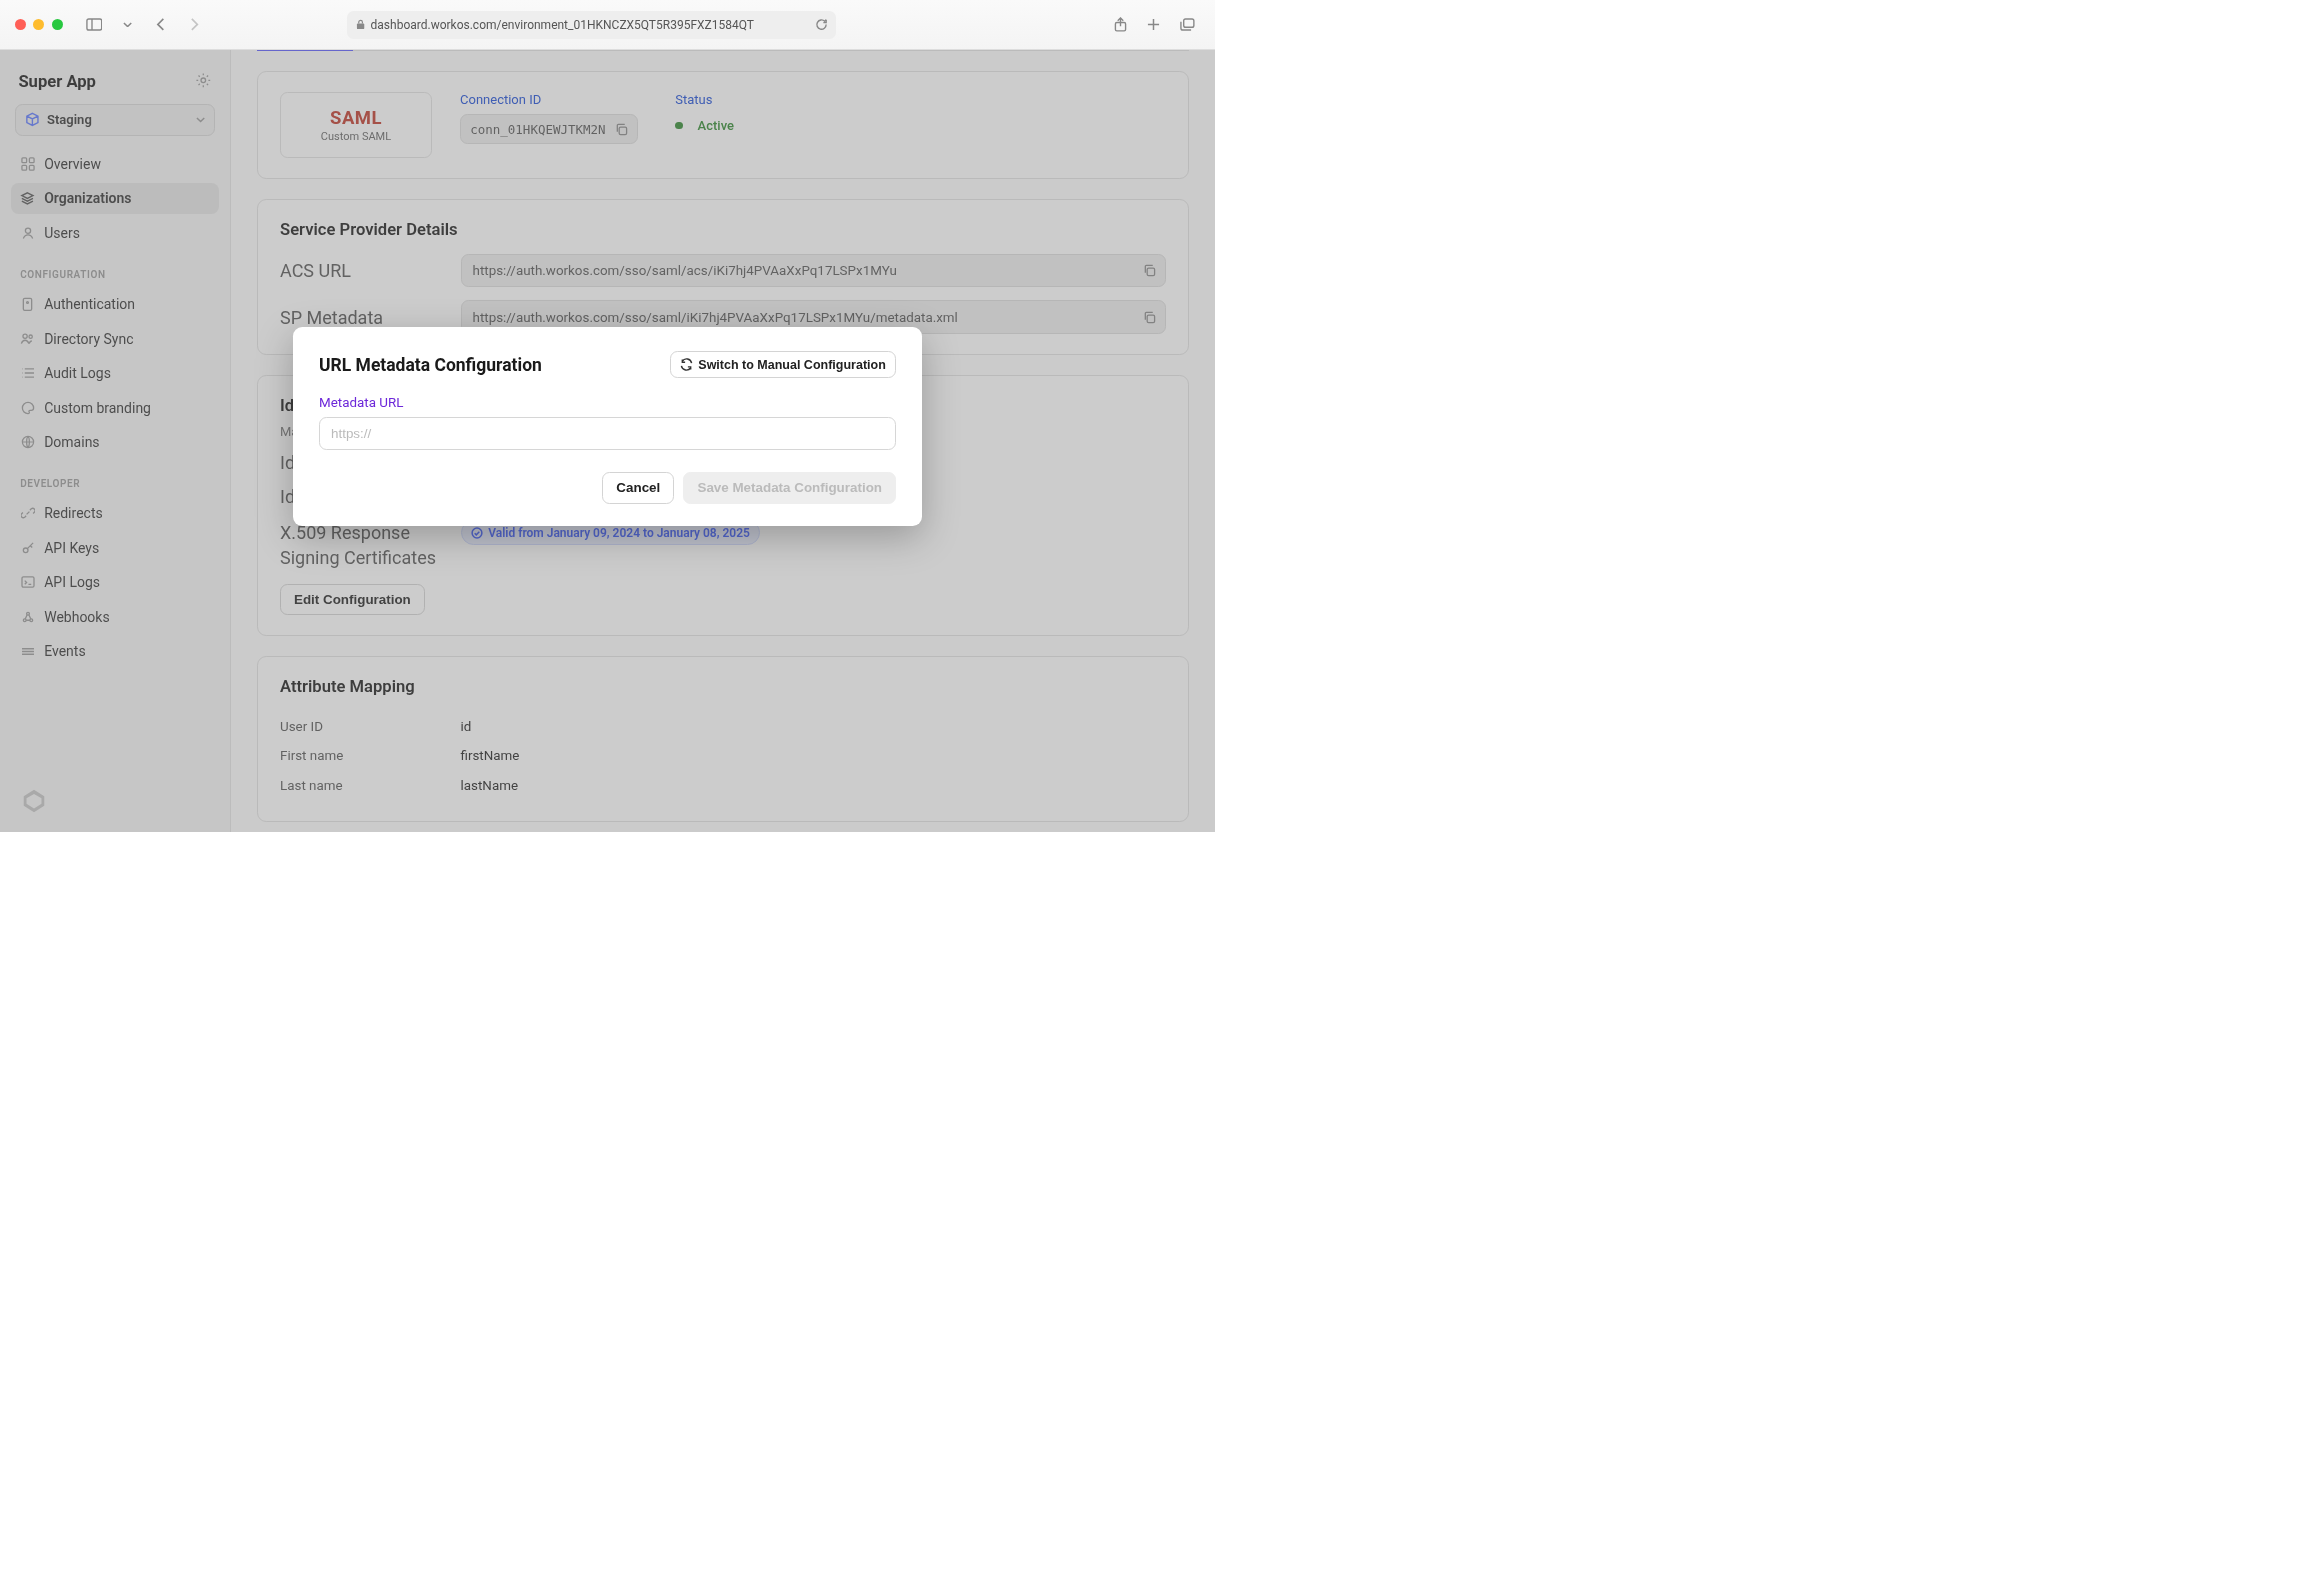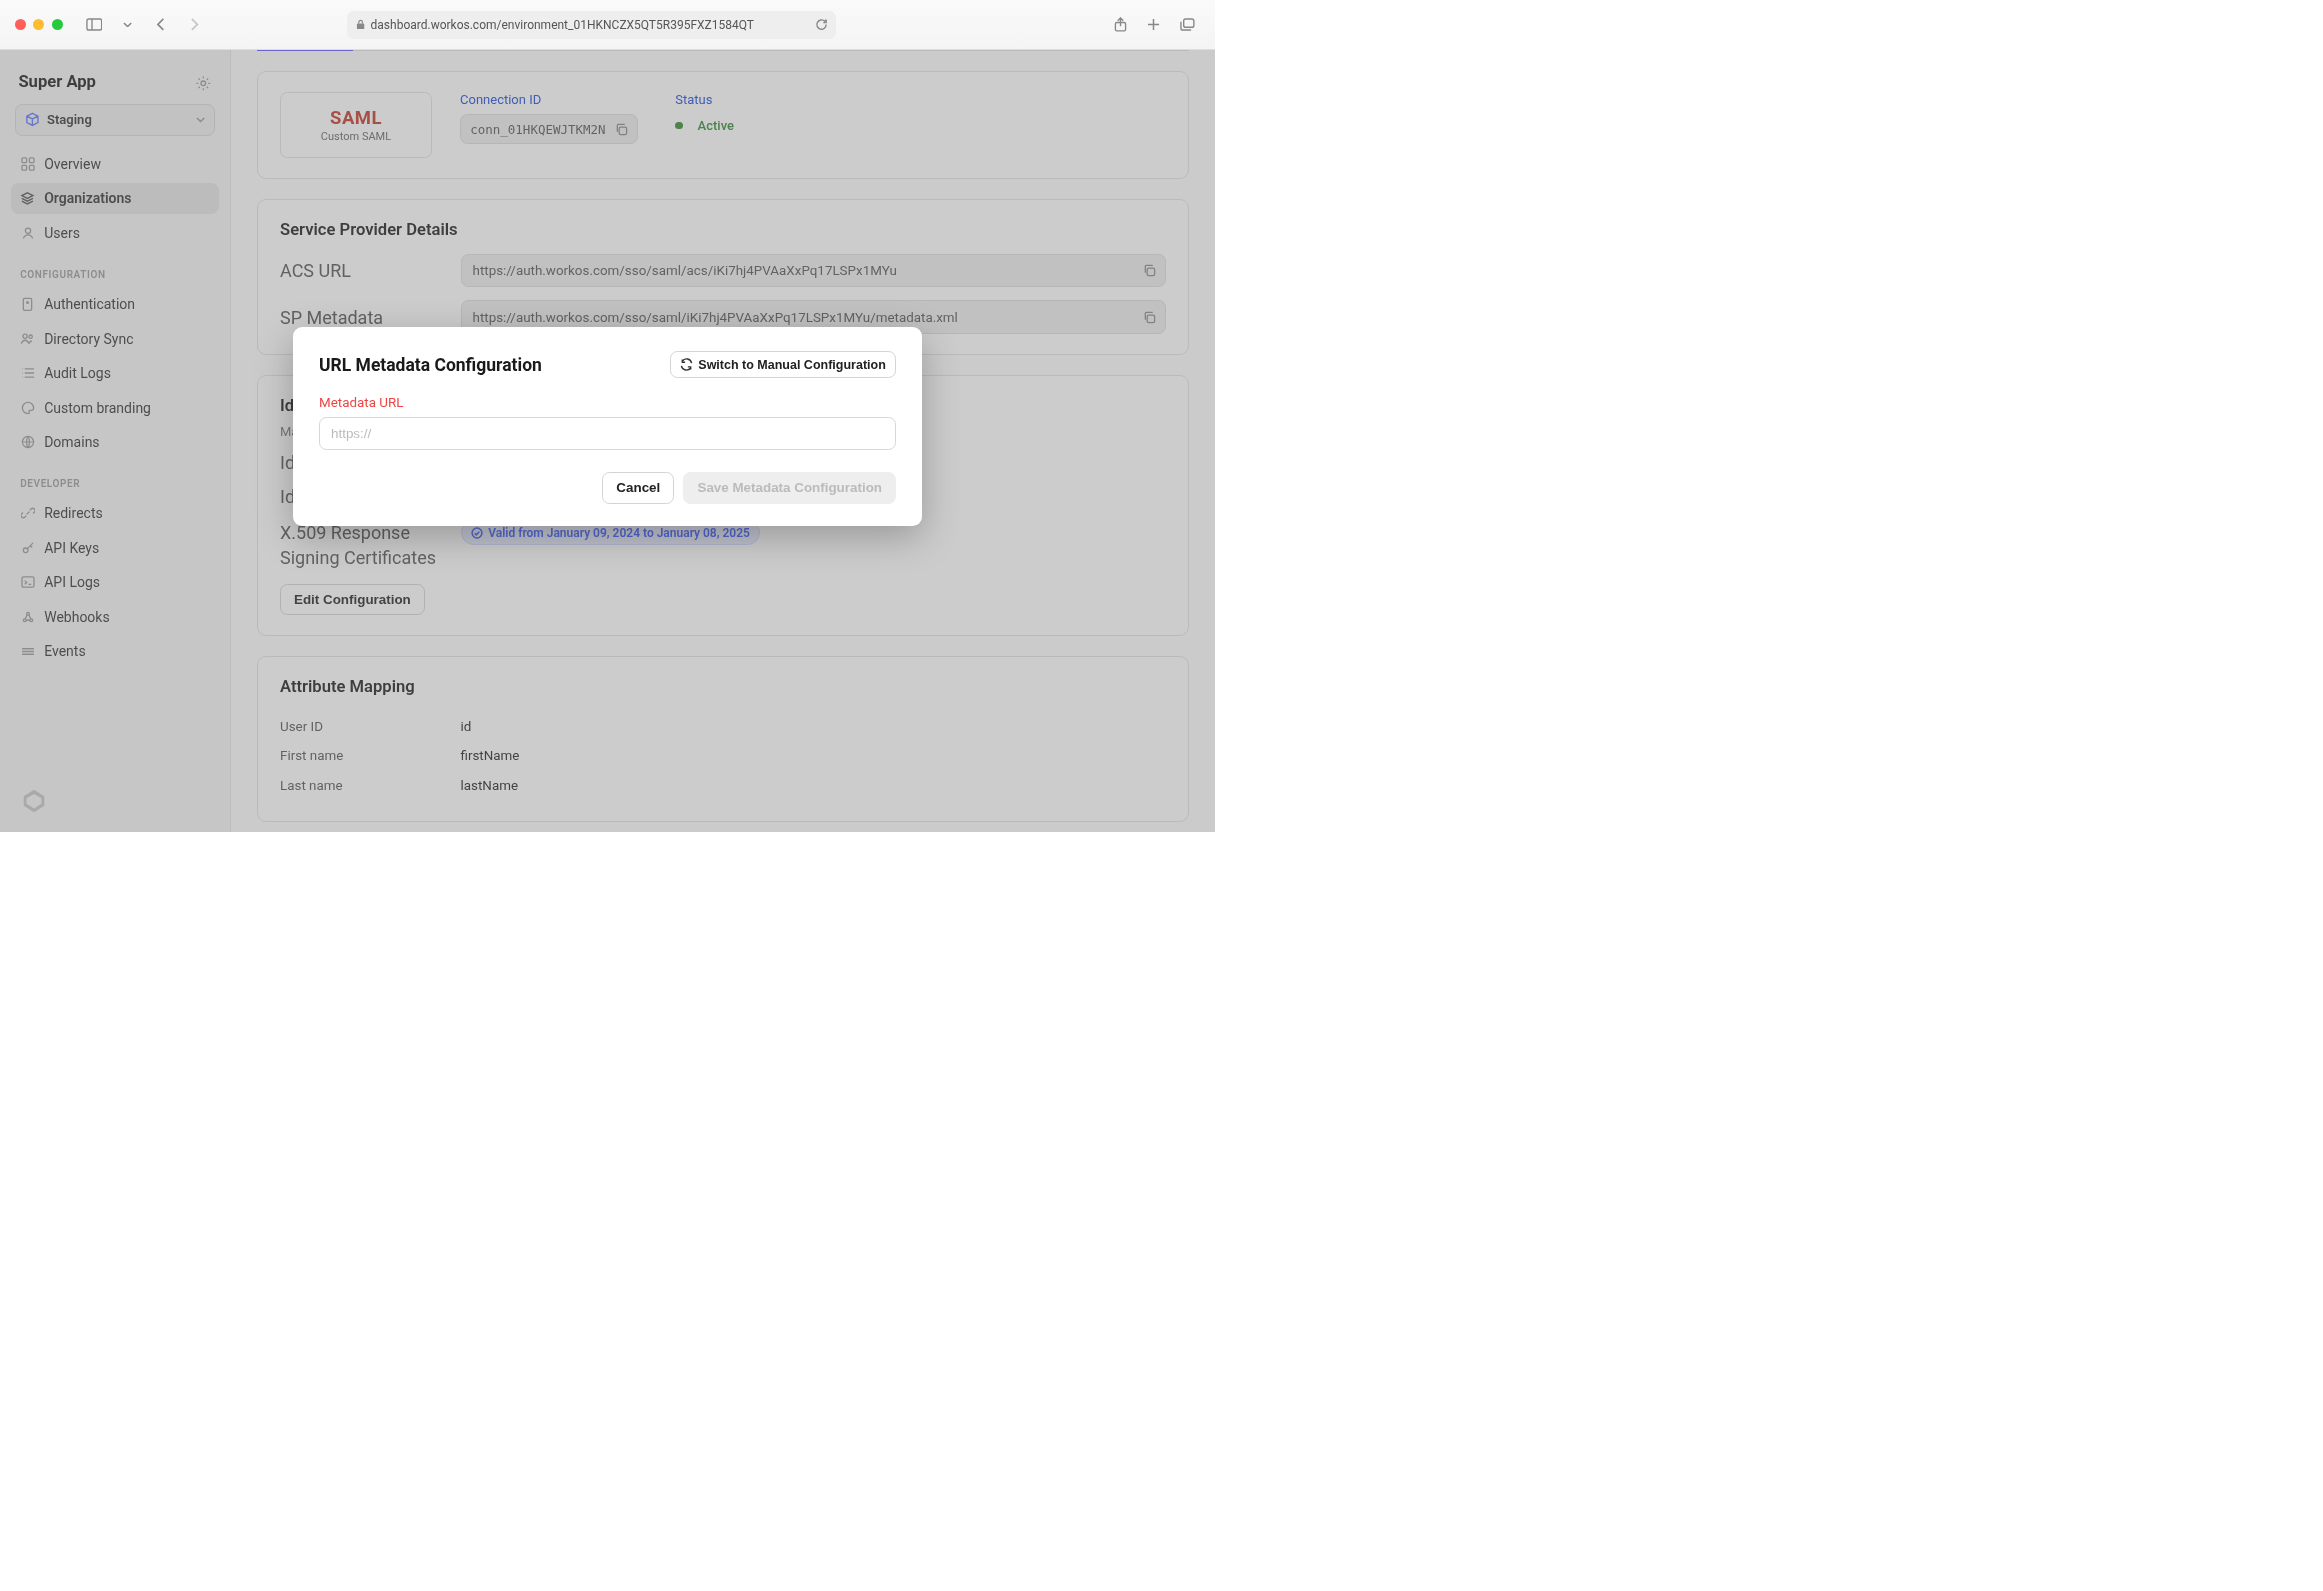--- a/index.html
+++ b/index.html
@@ -74,21 +74,21 @@
     flex: 1;
     background: #fdfdfd;
     padding: 0 26px 18.5px 26px;
     overflow: hidden;
     display: flex;
     flex-direction: column;
     gap: 20px;
   }
 
   .app-title-row {
-    display: flex; align-items: flex-end; justify-content: space-between;
+    display: flex; align-items: flex-start; justify-content: space-between;
     padding: 5.5px 7.4px 9.2px 7.4px;
   }
   .app-title { font-size: 16.6px; font-weight: 700; }
   .env-select {
     display: flex; align-items: center; gap: 7.4px;
     border: 0.9px solid #d8d8d8;
     background: #efefef;
     border-radius: 7.4px;
     padding: 7.4px 9.2px;
     font-weight: 600;
@@ -202,21 +202,21 @@
     padding-top: 277px;
   }
   .modal {
     width: 629px;
     background:#fff; border-radius:9.2px;
     box-shadow:0 11px 37px rgba(0,0,0,0.25);
     padding: 24px 26px 22px 26px;
   }
   .modal-head { display:flex; align-items:center; justify-content:space-between; margin-bottom:16.6px; }
   .modal-title { font-size:17.5px; font-weight:700; }
-  .field-label { color:#ef4444; font-size:13.4px; margin-bottom:7.4px; }
+  .field-label { color:#6d28d9; font-size:13.4px; margin-bottom:7.4px; }
   .text-input {
     width:100%; height:33px;
     border:0.9px solid #d6d6d6; border-radius:7.4px;
     padding:0 11px; font-size:13.4px; color:#333;
   }
   .text-input::placeholder { color:#bbb; }
   .modal-foot { display:flex; justify-content:flex-end; gap:9.2px; margin-top:22px; }
 </style>
 </head>
 <body>

